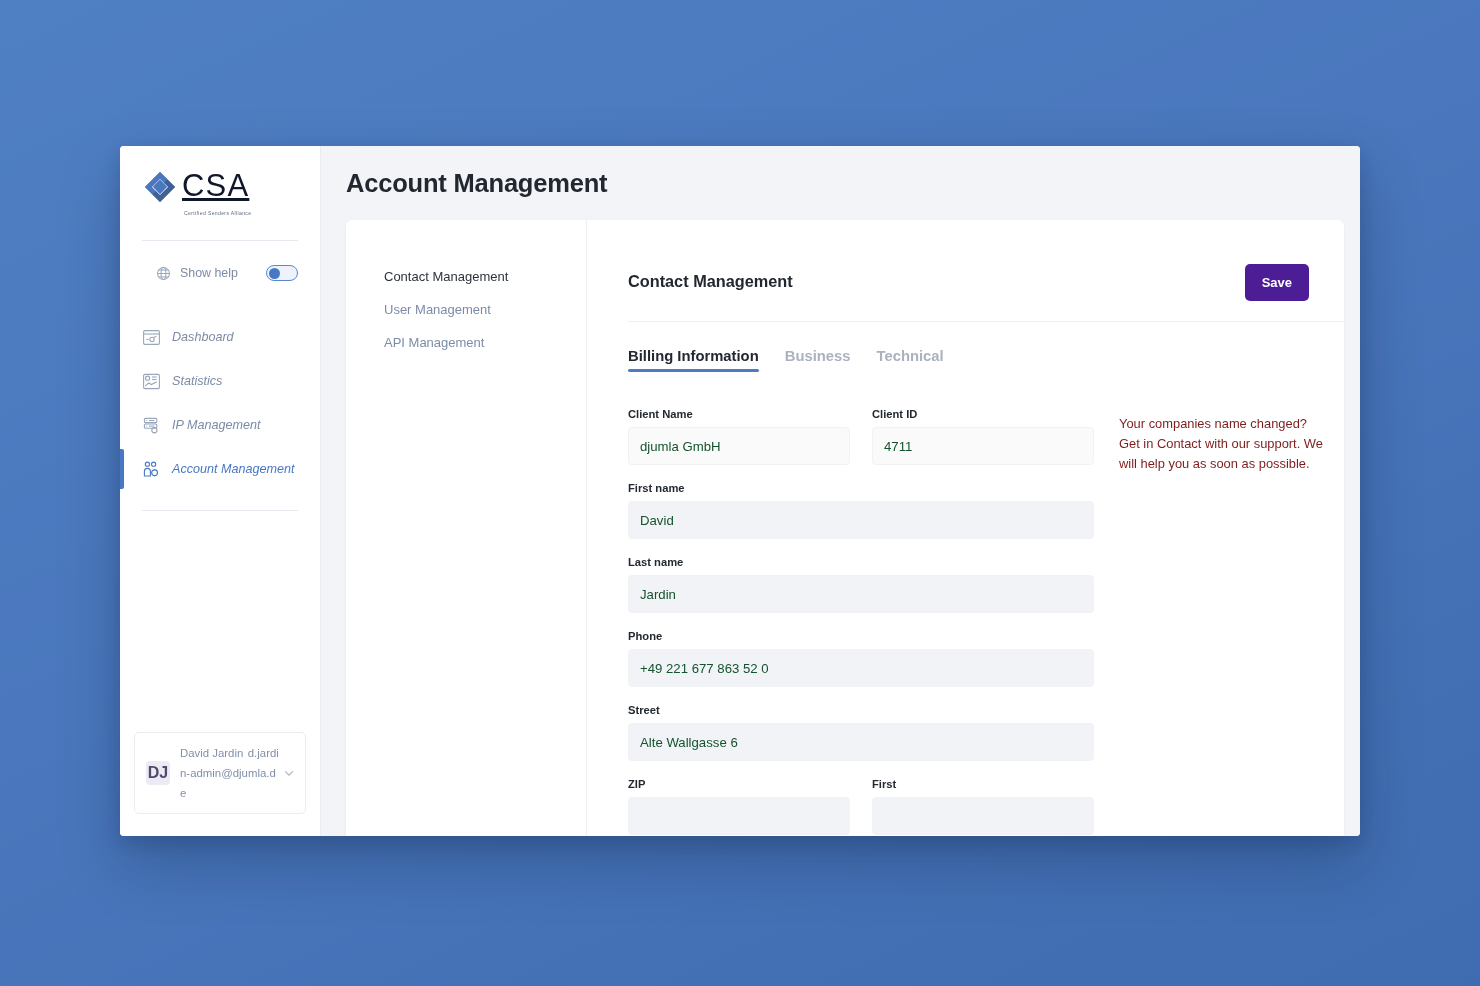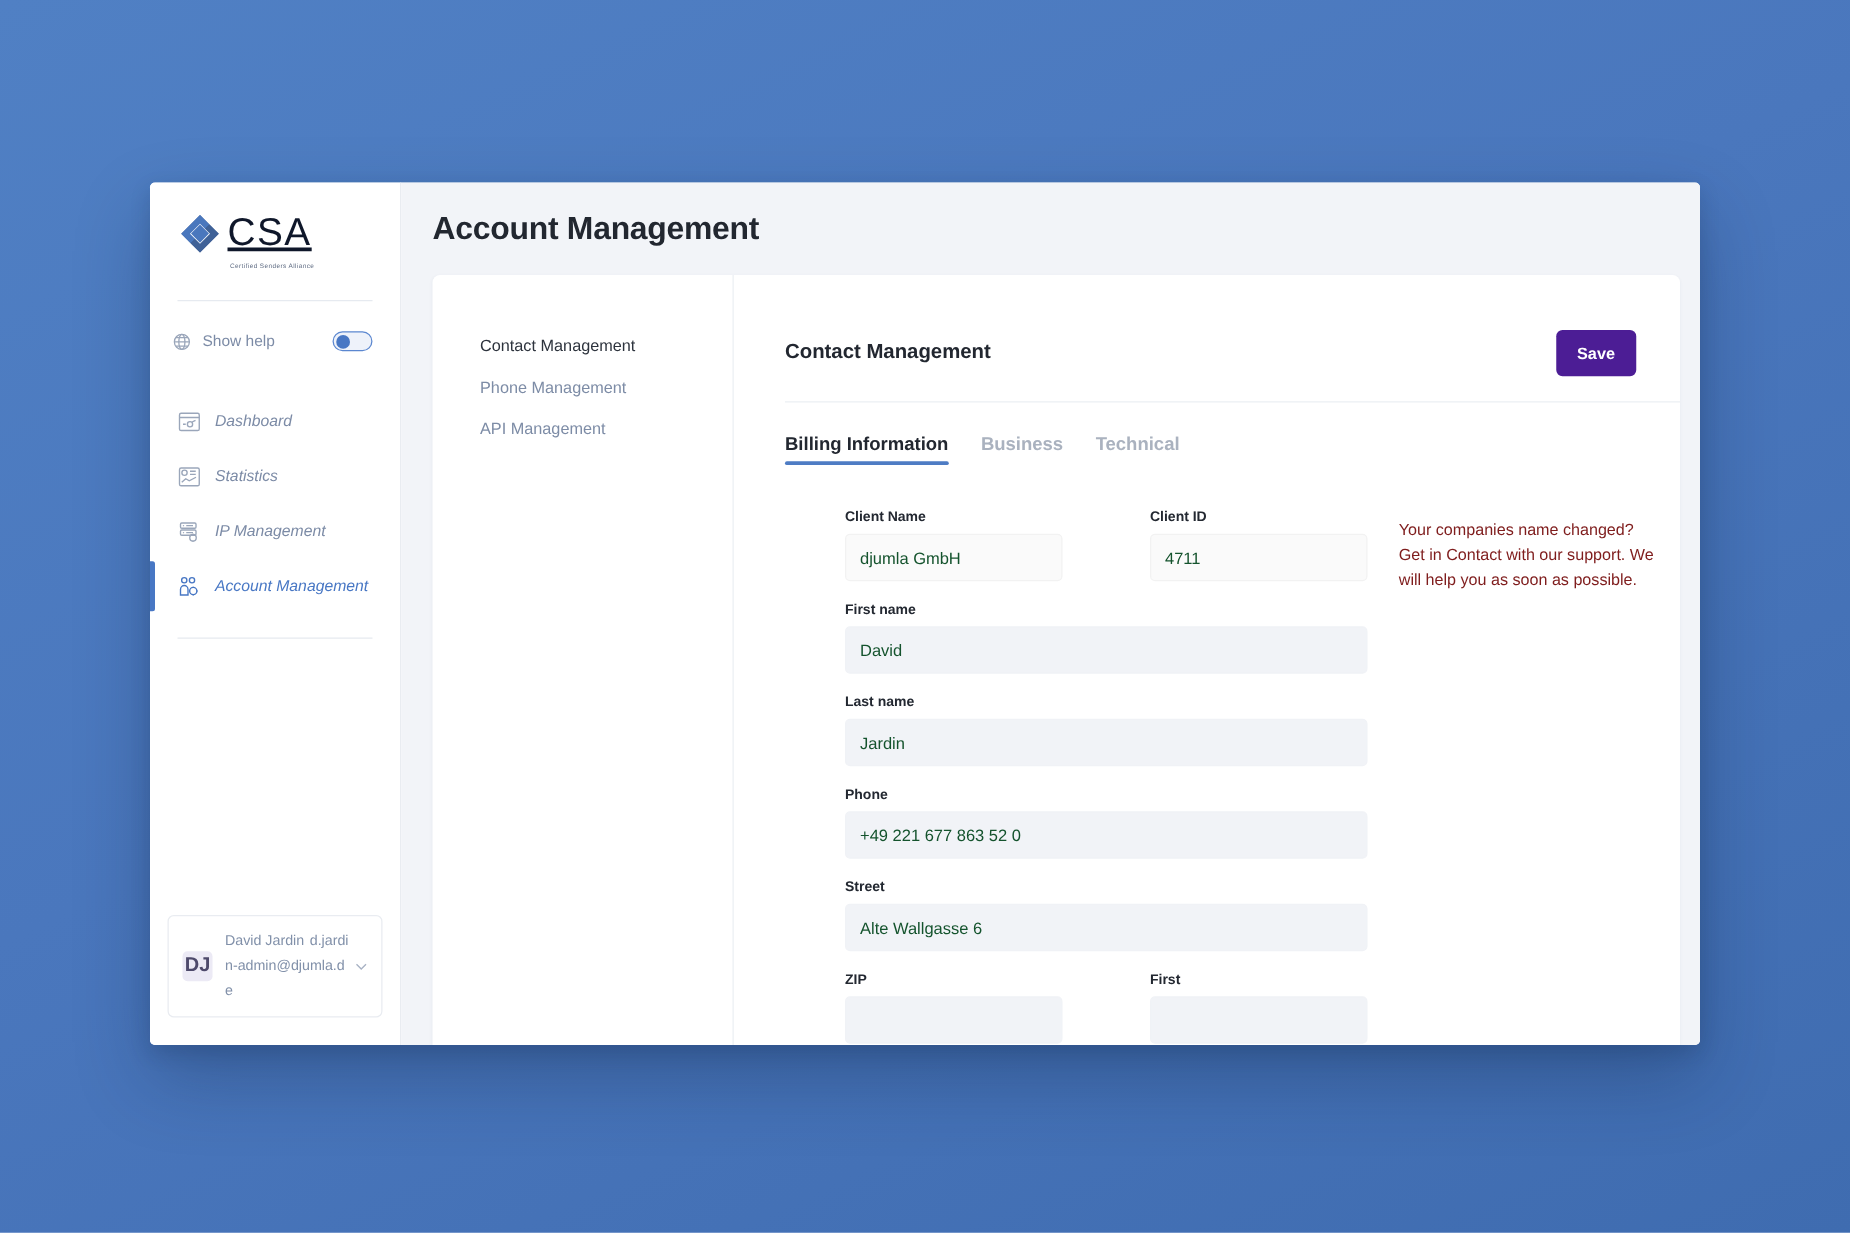--- a/index.html
+++ b/index.html
@@ -82,21 +82,21 @@
   .logo-divider {
     margin: 16px 22px 0 22px;
     height: 1px;
     background: #e6eaf0;
   }
 
   
   .showhelp-row {
     display: flex;
     align-items: center;
-    padding: 18px 22px 0 18px;
+    padding: 18px 22px 0 36px;
     height: 46px;
   }
   .showhelp-label {
     font-size: 12.4px;
     color: #7c8ba6;
     margin-left: 9px;
     flex: 1;
   }
   .toggle {
     width: 32px; height: 16px;
@@ -342,21 +342,21 @@
     padding-left: 25px;
     padding-top: 6px;
     padding-right: 20px;
   }
   .help-text {
     font-size: 12.9px;
     line-height: 20px;
     color: #7f1d1d;
   }
 
-  .field { margin-bottom: 17px; margin-left: 48px; }
+  .field { margin-bottom: 17px; }
   .field-label {
     font-size: 11.2px;
     font-weight: bold;
     color: #232831;
     margin-bottom: 7px;
     display: block;
   }
   .field-input {
     width: 100%;
     height: 38px;
@@ -509,21 +509,21 @@
   <main class="content">
 
     <div class="page-header">
       <h1 class="page-title">Account Management</h1>
     </div>
 
     <section class="card">
 
       <div class="subnav">
         <div class="subnav-item active">Contact Management</div>
-        <div class="subnav-item">Phone Management</div>
+        <div class="subnav-item">User Management</div>
         <div class="subnav-item">API Management</div>
       </div>
 
       <div class="panel">
 
         <div class="panel-head">
           <div class="panel-title">Contact Management</div>
           <button class="save-btn">Save</button>
         </div>
 

